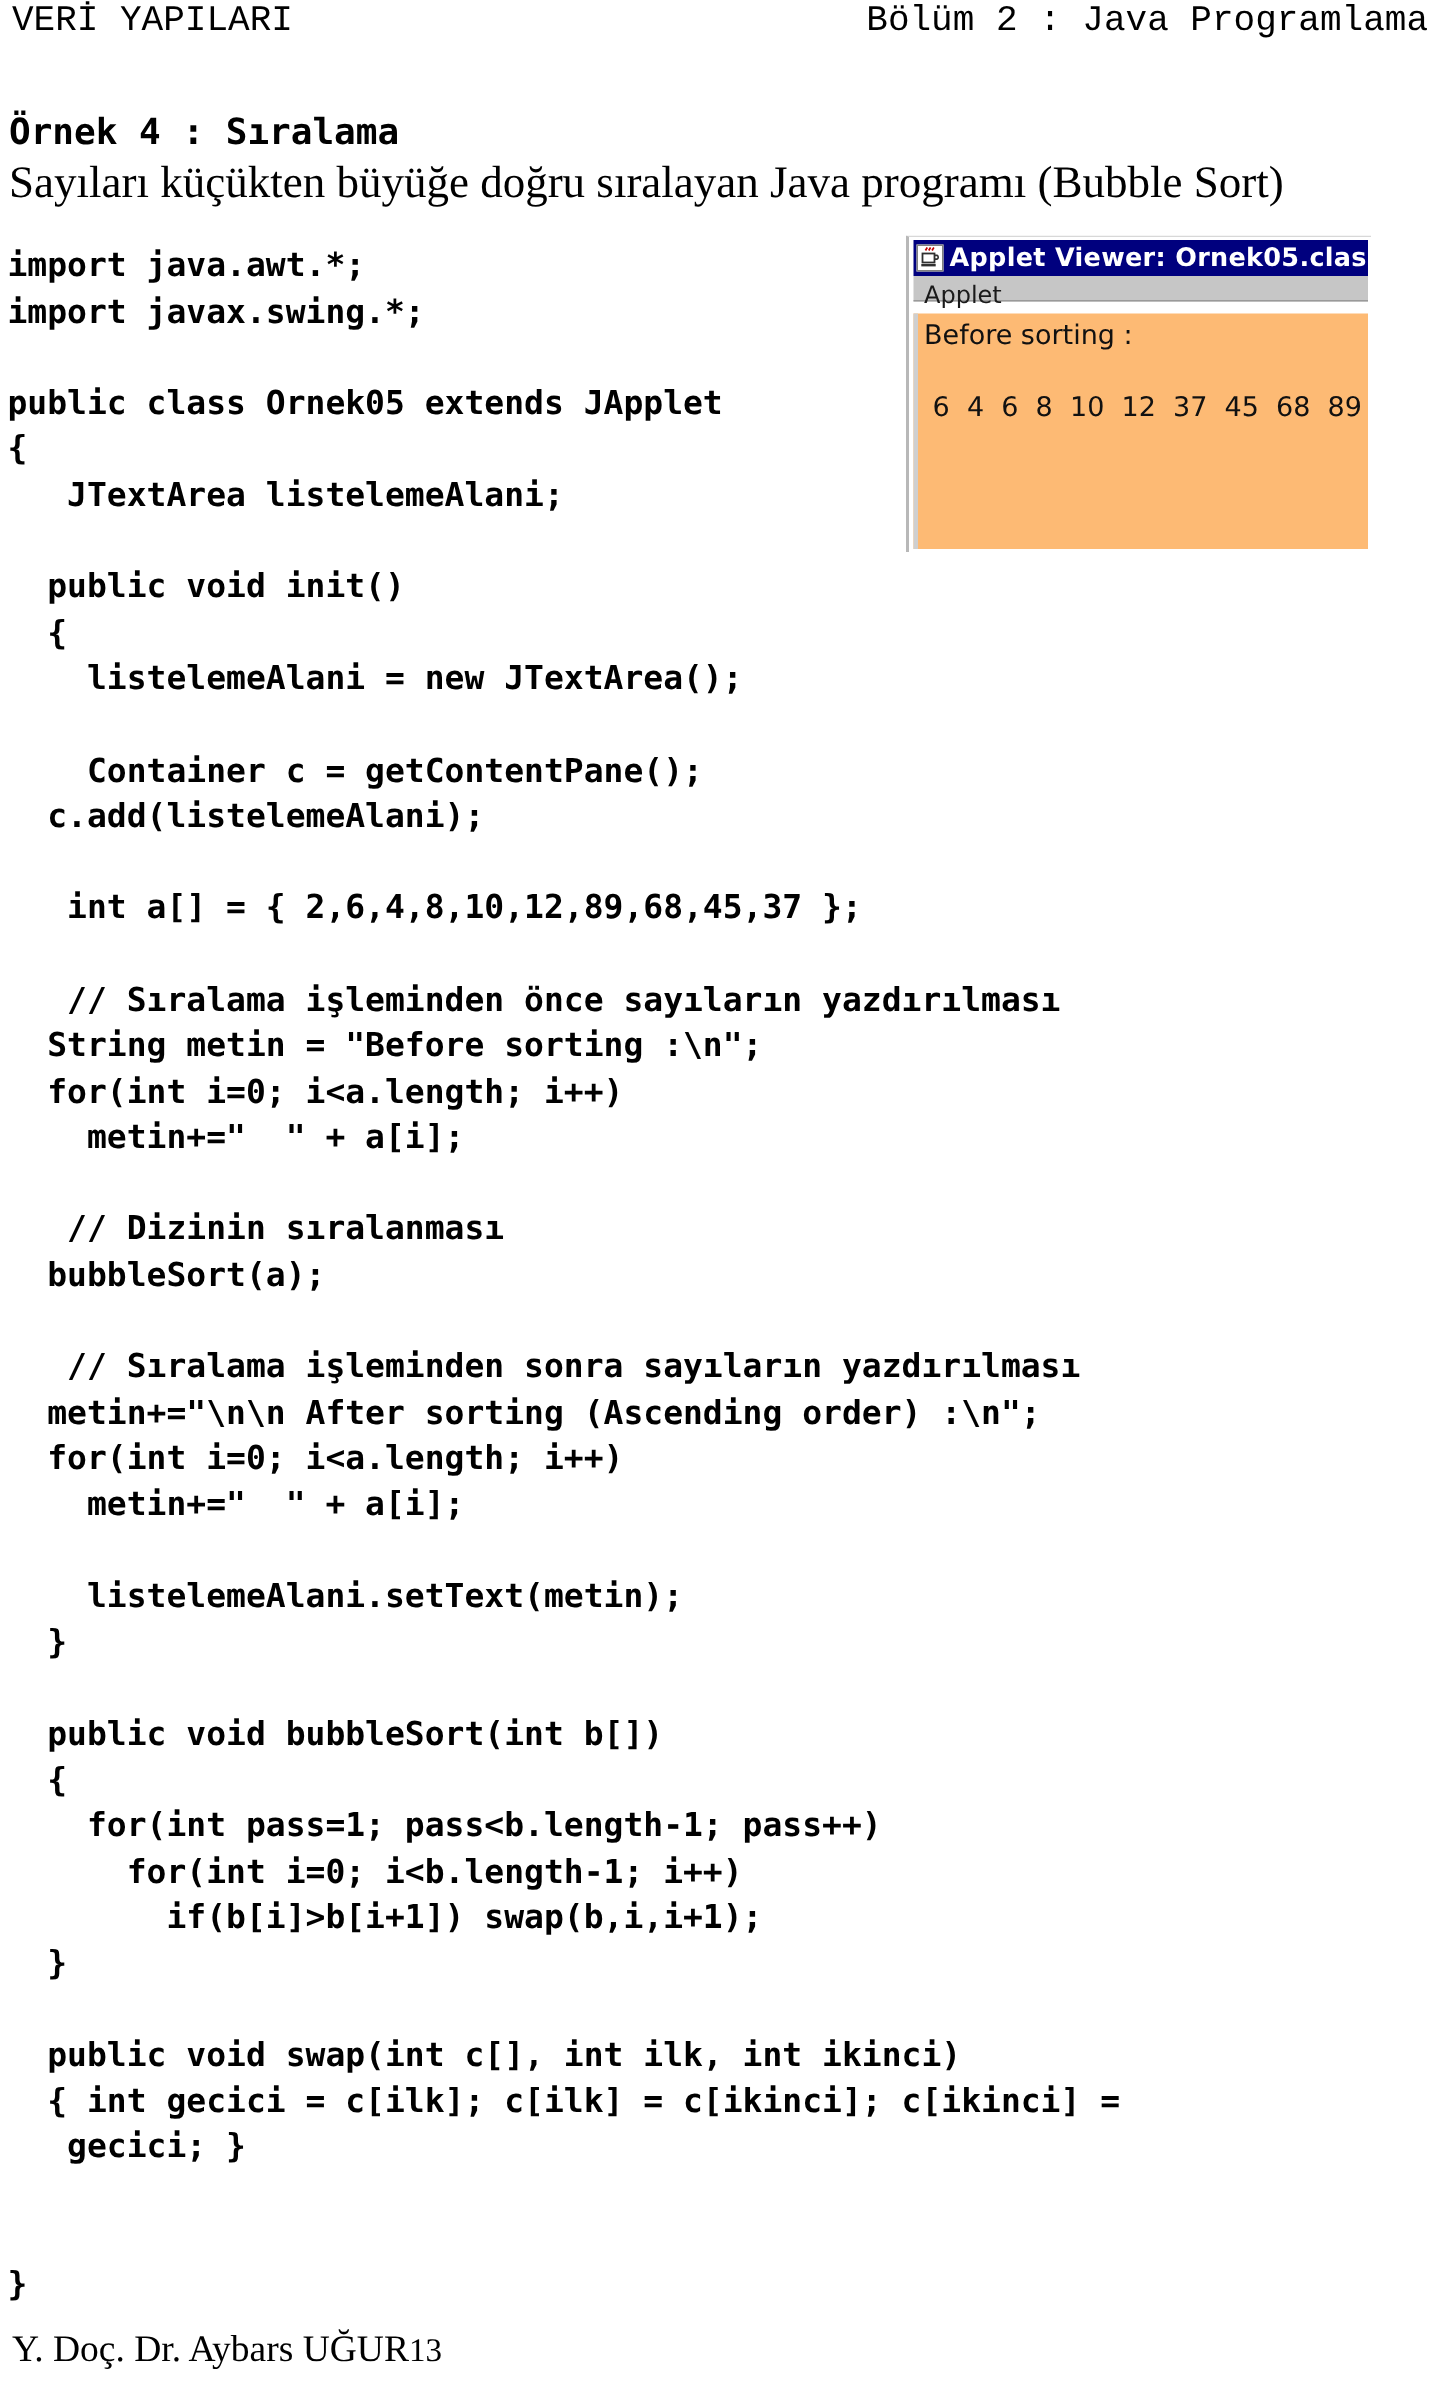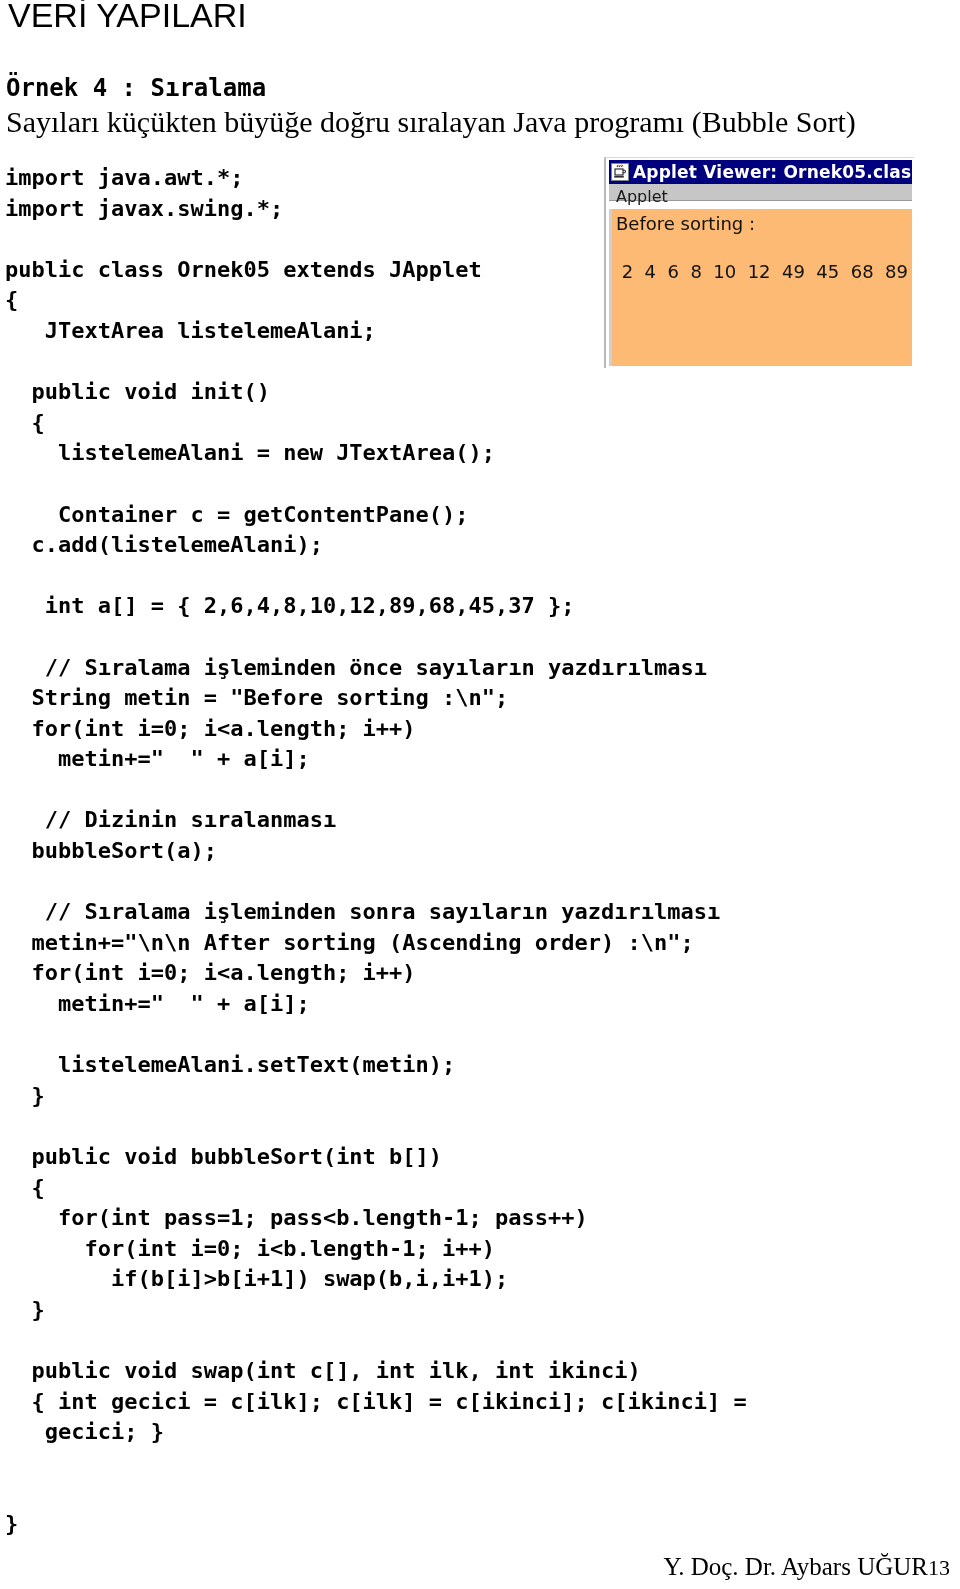--- a/index.html
+++ b/index.html
@@ -22,22 +22,22 @@
     top: 0px;
     left: 8px;
     right: 8px;
     height: 40px;
     display: flex;
     justify-content: space-between;
     align-items: flex-start;
   }
   .header-left,
   .header-right {
-    font-family: Liberation Sans, sans-serif;
-    font-size: 34px;
+    font-family: Liberation Mono, monospace;
+    font-size: 24px;
     line-height: 30px;
     white-space: nowrap;
   }
 
   
   .example-title {
     position: absolute;
     top: 73px;
     left: 6px;
     font-family: "DejaVu Sans Mono", "Liberation Mono", monospace;
@@ -178,39 +178,40 @@
     height: 22px;
   }
 
   
   .page-footer {
     position: absolute;
     bottom: 8px;
     left: 8px;
     right: 10px;
     display: flex;
-    justify-content: flex-end;
+    justify-content: flex-start;
     align-items: baseline;
   }
   .footer-author {
     font-family: "Liberation Serif", "DejaVu Serif", serif;
     font-size: 25px;
     white-space: nowrap;
   }
   .footer-page {
     font-family: "Liberation Serif", "DejaVu Serif", serif;
     font-size: 22px;
     white-space: nowrap;
   }
 </style>
 </head>
 <body>
 
 <div class="page-header">
   <div class="header-left">VERİ YAPILARI</div>
+  <div class="header-right">Bölüm 2 : Java Programlama</div>
 </div>
 
 <div class="example-title">Örnek 4 : Sıralama</div>
 <div class="example-subtitle">Sayıları küçükten büyüğe doğru sıralayan Java programı (Bubble Sort)</div>
 
 <div class="code-block" id="code-block"><div class="code-line">import java.awt.*;</div><div class="code-line">import javax.swing.*;</div><div class="code-line blank">&nbsp;</div><div class="code-line">public class Ornek05 extends JApplet</div><div class="code-line">{</div><div class="code-line">   JTextArea listelemeAlani;</div><div class="code-line blank">&nbsp;</div><div class="code-line">  public void init()</div><div class="code-line">  {</div><div class="code-line">    listelemeAlani = new JTextArea();</div><div class="code-line blank">&nbsp;</div><div class="code-line">    Container c = getContentPane();</div><div class="code-line">  c.add(listelemeAlani);</div><div class="code-line blank">&nbsp;</div><div class="code-line">   int a[] = { 2,6,4,8,10,12,89,68,45,37 };</div><div class="code-line blank">&nbsp;</div><div class="code-line">   // Sıralama işleminden önce sayıların yazdırılması</div><div class="code-line">  String metin = "Before sorting :\n";</div><div class="code-line">  for(int i=0; i&lt;a.length; i++)</div><div class="code-line">    metin+="  " + a[i];</div><div class="code-line blank">&nbsp;</div><div class="code-line">   // Dizinin sıralanması</div><div class="code-line">  bubbleSort(a);</div><div class="code-line blank">&nbsp;</div><div class="code-line">   // Sıralama işleminden sonra sayıların yazdırılması</div><div class="code-line">  metin+="\n\n After sorting (Ascending order) :\n";</div><div class="code-line">  for(int i=0; i&lt;a.length; i++)</div><div class="code-line">    metin+="  " + a[i];</div><div class="code-line blank">&nbsp;</div><div class="code-line">    listelemeAlani.setText(metin);</div><div class="code-line">  }</div><div class="code-line blank">&nbsp;</div><div class="code-line">  public void bubbleSort(int b[])</div><div class="code-line">  {</div><div class="code-line">    for(int pass=1; pass&lt;b.length-1; pass++)</div><div class="code-line">      for(int i=0; i&lt;b.length-1; i++)</div><div class="code-line">        if(b[i]&gt;b[i+1]) swap(b,i,i+1);</div><div class="code-line">  }</div><div class="code-line blank">&nbsp;</div><div class="code-line">  public void swap(int c[], int ilk, int ikinci)</div><div class="code-line">  { int gecici = c[ilk]; c[ilk] = c[ikinci]; c[ikinci] =</div><div class="code-line">   gecici; }</div><div class="code-line blank">&nbsp;</div><div class="code-line blank">&nbsp;</div><div class="code-line">}</div></div>
 
 <div class="applet-window">
   <div class="applet-window-outer">
 
@@ -227,21 +228,21 @@
         </svg>
       </span>
       <span class="applet-title-text">Applet Viewer: Ornek05.class</span>
     </div>
 
     <div class="applet-menubar">
       <span class="applet-menu-item">Applet</span>
     </div>
 
     <div class="applet-content">
-      <div class="applet-text" id="applet-text"><div class="applet-line">Before sorting :</div><div class="applet-line spacer">&nbsp;</div><div class="applet-line"> 2  4  6  8  10  12  49  45  68  89</div></div>
+      <div class="applet-text" id="applet-text"><div class="applet-line">Before sorting :</div><div class="applet-line spacer">&nbsp;</div><div class="applet-line"> 6  4  6  8  10  12  37  45  68  89</div></div>
     </div>
 
   </div>
 </div>
 
 <div class="page-footer">
   <div class="footer-author">Y. Doç. Dr. Aybars UĞUR</div>
   <div class="footer-page">13</div>
 </div>
 

